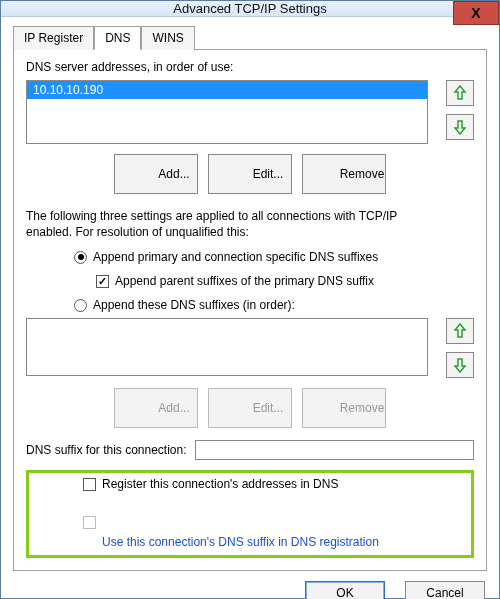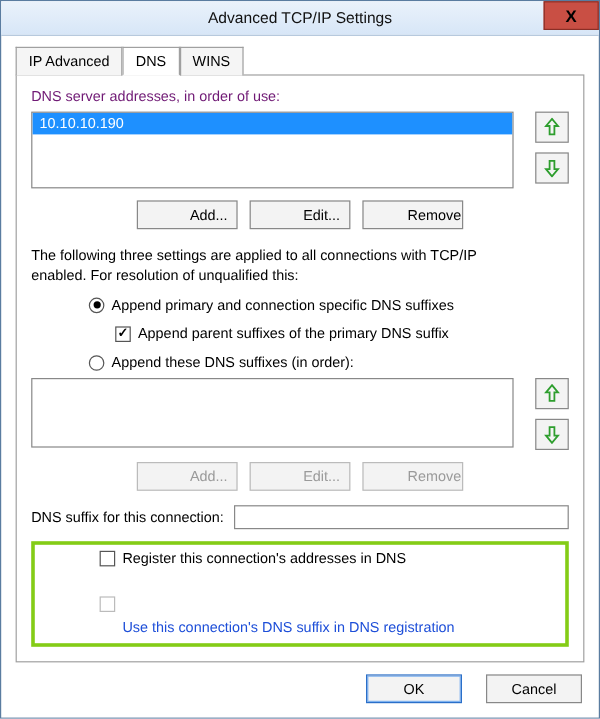--- a/index.html
+++ b/index.html
@@ -79,21 +79,21 @@
   .tabpane {
     border: 1px solid #a0a0a0;
     flex: 1;
     padding: 10px 12px 12px 12px;
     display: flex;
     flex-direction: column;
     gap: 6px;
     position: relative;
     z-index: 1;
   }
-  .label { color: #701a75; }
+  .label { color: #000000; }
   .listbox {
     border: 1px solid #888;
     background: #fff;
     height: 64px;
     overflow: hidden;
   }
   .list-item {
     padding: 2px 6px;
     font-size: 12px;
   }
@@ -123,21 +123,21 @@
   }
   .arrow-btn svg { width: 14px; height: 16px; }
   .btn-row {
     display: flex;
     justify-content: center;
     gap: 10px;
     margin-top: 4px;
   }
   .btn {
     min-width: 84px;
-    height: 24px;
+    height: 40px;
     border: 1px solid #888;
     background: #f3f3f3;
     font-size: 12px;
     display: flex;
     align-items: center;
     justify-content: center;
     padding-left: 36px;
   }
   .btn.disabled {
     color: #9a9a9a;
@@ -224,21 +224,21 @@
 <div class="window">
   <div class="titlebar">
     <div class="title">Advanced TCP/IP Settings</div>
     <div class="close-btn">
       <span>X</span>
     </div>
   </div>
 
   <div class="content">
     <div class="tabs">
-      <div class="tab"><span>IP Advanced</span></div>
+      <div class="tab"><span>IP Register</span></div>
       <div class="tab active"><span>DNS</span></div>
       <div class="tab"><span>WINS</span></div>
     </div>
 
     <div class="tabpane">
 
       <div class="label">DNS server addresses, in order of use:</div>
       <div class="row-flex">
         <div class="listbox grow">
           <div class="list-item selected">10.10.10.190</div>

